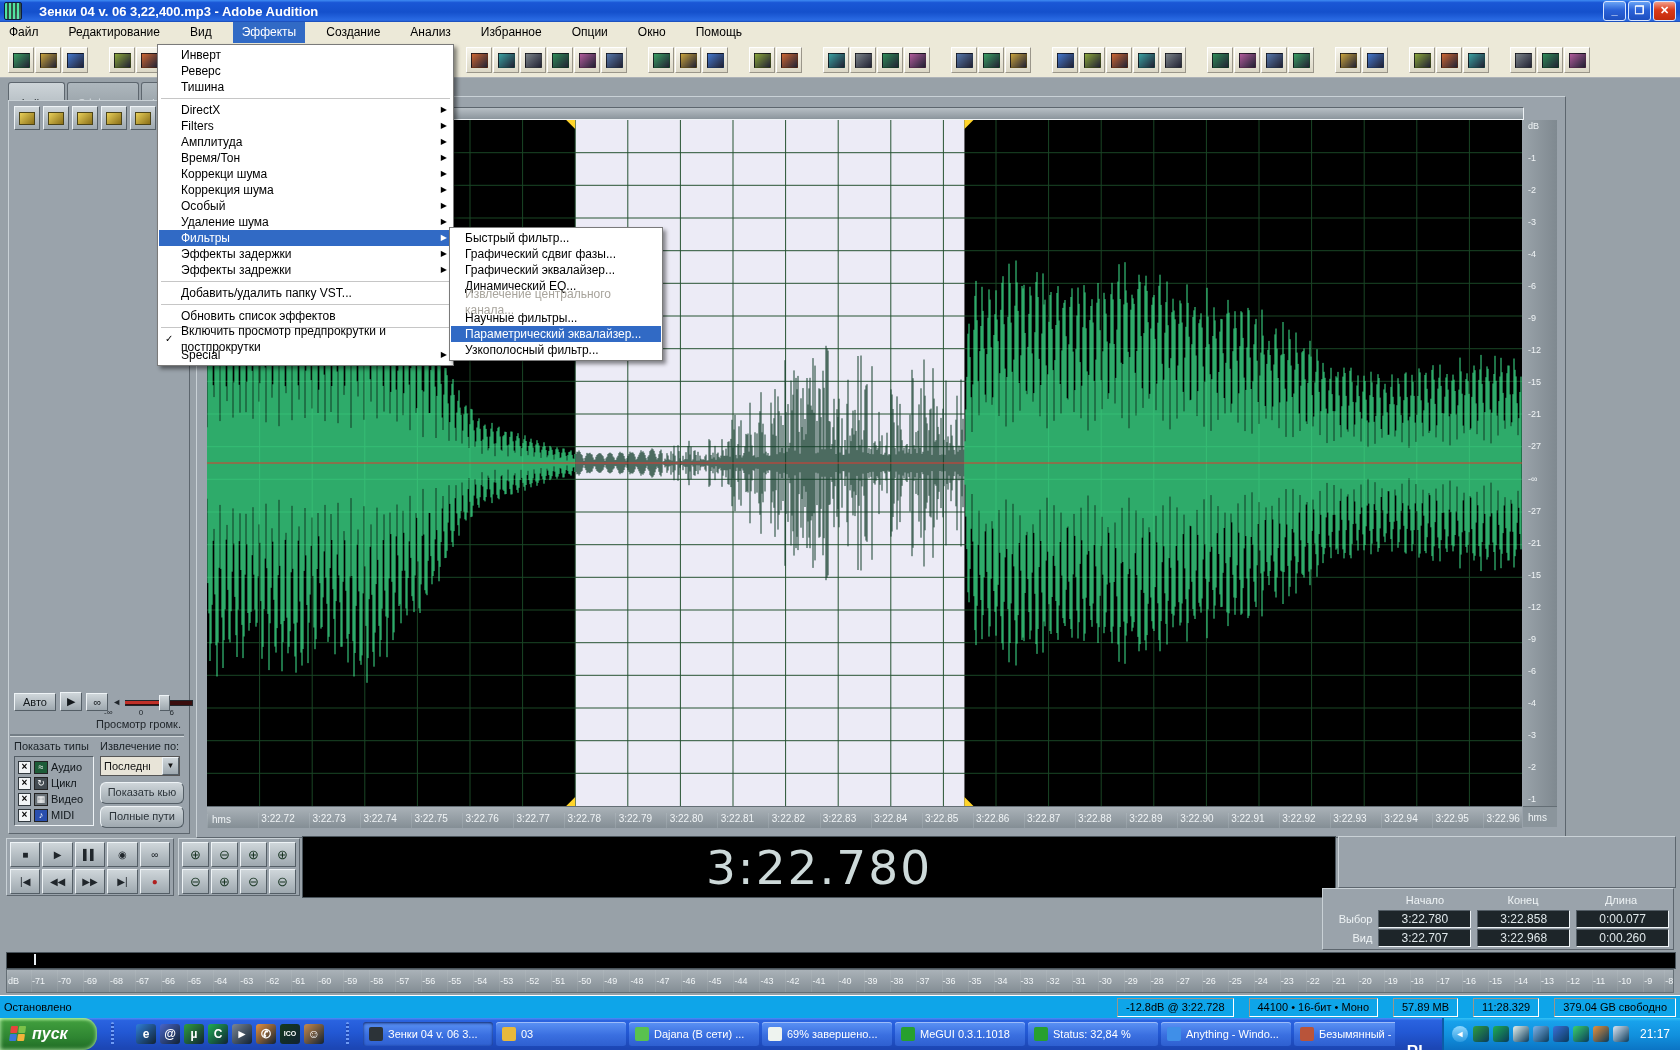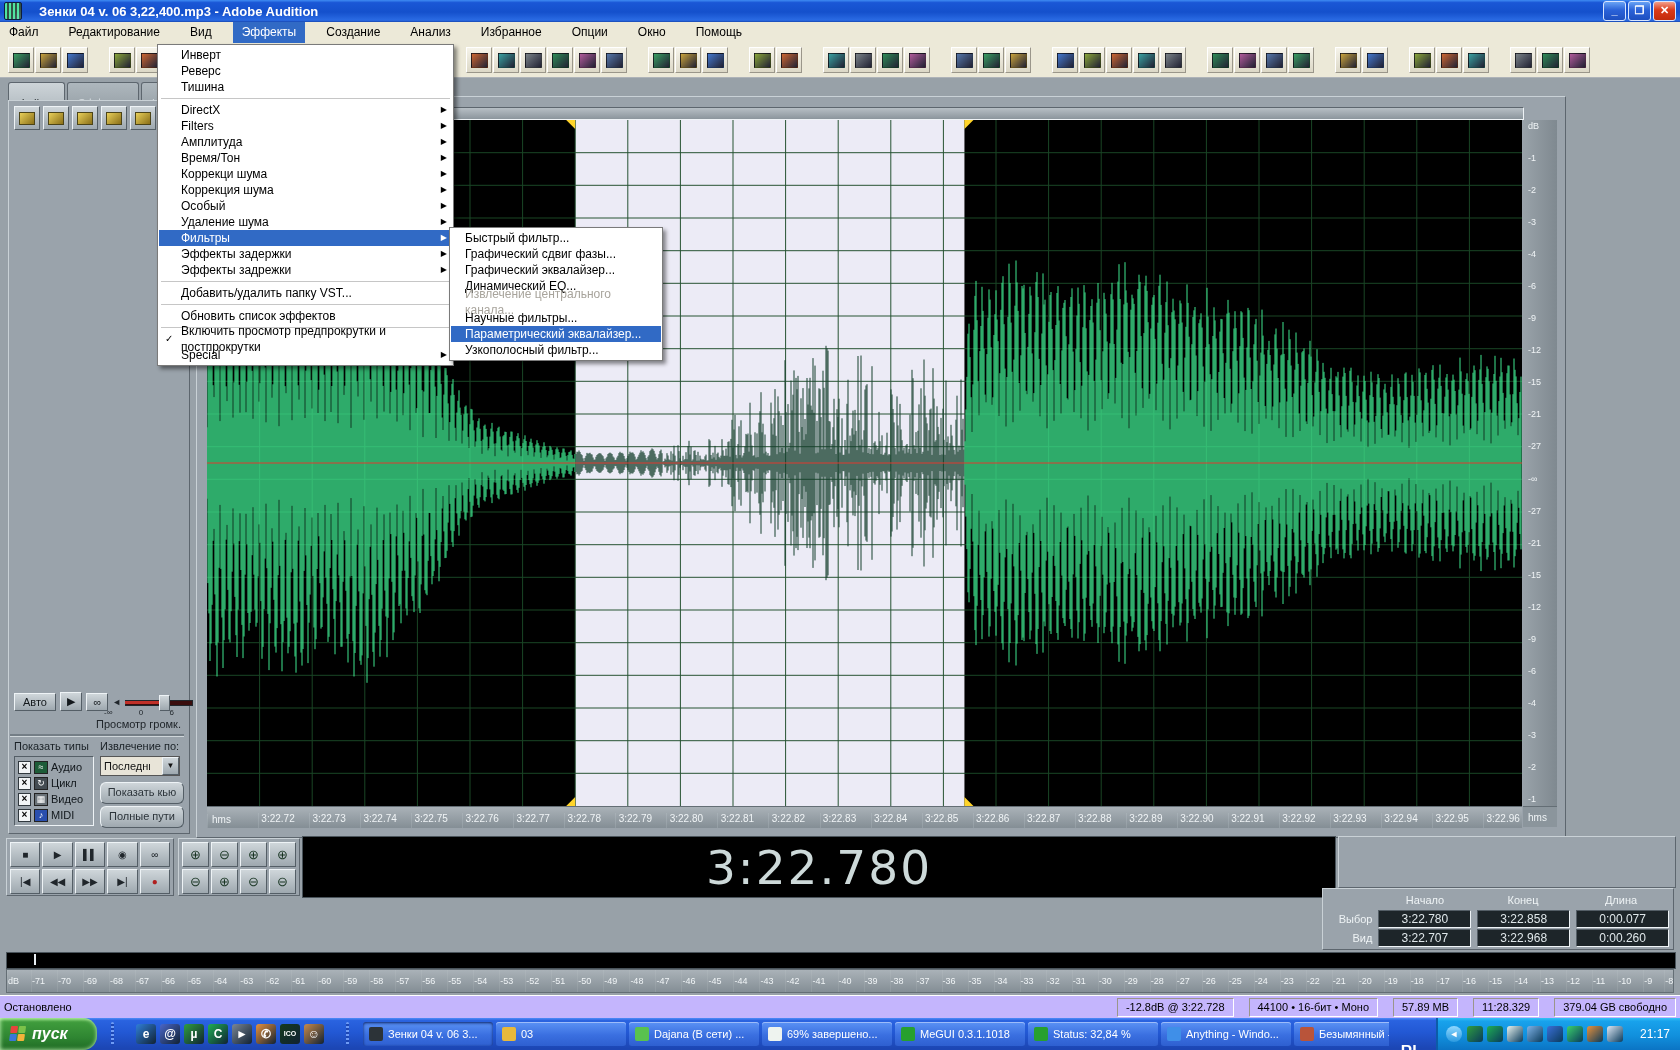--- a/index.html
+++ b/index.html
@@ -98,21 +98,21 @@
   .sel-row{display:flex;align-items:center;gap:6px;height:18px;margin-bottom:1px;}
   .sel-label{width:46px;text-align:right;font-size:11px;color:#eef3f5;}
   .sel-head{width:92px;text-align:center;font-size:11px;color:#eef3f5;}
   .sel-cell{width:92px;height:16px;background:#1d2529;color:#dfe7ea;font-size:12px;text-align:center;line-height:16px;}
   
   #meter-strip{left:6px;top:952px;width:1668px;height:15px;background:#000;border:1px solid #4a545b;}
   #meter-cursor{left:34px;top:954px;width:2px;height:11px;background:#e8eef2;}
   #meter-ruler{left:6px;top:969px;width:1668px;height:24px;background:linear-gradient(#aab2b8,#848e95);
     border:1px solid #646e75;display:flex;align-items:center;box-sizing:border-box;}
   #meter-ruler span{flex:1;font-size:9px;color:#f0f4f6;text-align:center;border-left:1px solid #cfd6da22;line-height:22px;}
-  #statusbar{left:0;top:995px;width:1680px;height:23px;background:#c4b5fd;border-top:1px solid #fff;
+  #statusbar{left:0;top:995px;width:1680px;height:23px;background:#0ea5e9;border-top:1px solid #fff;
     display:flex;align-items:center;font-size:11px;color:#000;padding:0 4px;box-sizing:border-box;}
   #status-left{flex:1;}
   .status-cell{border:1px solid;border-color:#9a968a #fff #fff #9a968a;height:17px;line-height:17px;
     padding:0 8px;margin-left:3px;white-space:nowrap;}
   
   #taskbar{left:0;top:1018px;width:1680px;height:32px;
     background:linear-gradient(180deg,#4f8df8 0%,#2a63e0 8%,#2258d4 45%,#1c46b4 95%);display:flex;align-items:center;}
   #start-btn{height:32px;width:97px;border-radius:0 14px 14px 0;display:flex;align-items:center;gap:6px;
     background:linear-gradient(180deg,#7ed06f 0%,#3f9c3c 12%,#2f8632 60%,#1f6b24 100%);
     box-shadow:inset 0 0 4px #d0ffc0;color:#fff;font-weight:bold;font-style:italic;font-size:16px;padding-left:10px;box-sizing:border-box;}
@@ -126,21 +126,21 @@
     color:#fff;font-size:11px;padding:0 6px;white-space:nowrap;overflow:hidden;}
   .task-btn.active{background:linear-gradient(#1d46a8,#16399а 55%,#1c44ac);box-shadow:inset 0 1px 3px #0a1f60;}
   .task-ico{width:14px;height:14px;border-radius:2px;flex:none;}
   #tray{margin-left:auto;height:32px;display:flex;align-items:center;gap:5px;
     background:linear-gradient(180deg,#35c1f5 0%,#18a2ec 10%,#1190dd 55%,#0b74c4 100%);
     border-left:2px solid #0c5ca8;padding:0 10px 0 8px;}
   #lang-ind{color:#fff;font-size:16px;font-weight:bold;margin-right:2px;margin-top:35px;}
   #tray-chevron{width:16px;height:16px;border-radius:8px;background:linear-gradient(#8fd8ff,#2b9ae0);
     color:#fff;font-size:9px;text-align:center;line-height:16px;}
   .tray-ico{width:16px;height:16px;border-radius:3px;}
-  #clock{color:#fff;font-size:12px;margin-left:12px;}
+  #clock{color:#fff;font-size:12px;margin-left:6px;}
   
   #effects-menu{left:157px;top:44px;width:293px;background:#fff;border:1px solid #7a7a7a;
     box-shadow:3px 3px 4px rgba(0,0,0,.45);font-size:12px;color:#000;padding:2px 1px;z-index:50;}
   .m-item{position:relative;height:16px;line-height:16px;padding-left:22px;display:flex;align-items:center;}
   .m-item .lbl{flex:1;}
   .m-item .arrow{font-size:8px;padding-right:5px;}
   .m-item .chk-mark{position:absolute;left:6px;font-size:10px;}
   .m-item.hl{background:#316ac5;color:#fff;}
   .m-sep{height:1px;background:#c6c6c6;margin:3px 2px;}
   #filters-submenu{left:449px;top:227px;width:210px;background:#fff;border:1px solid #7a7a7a;

